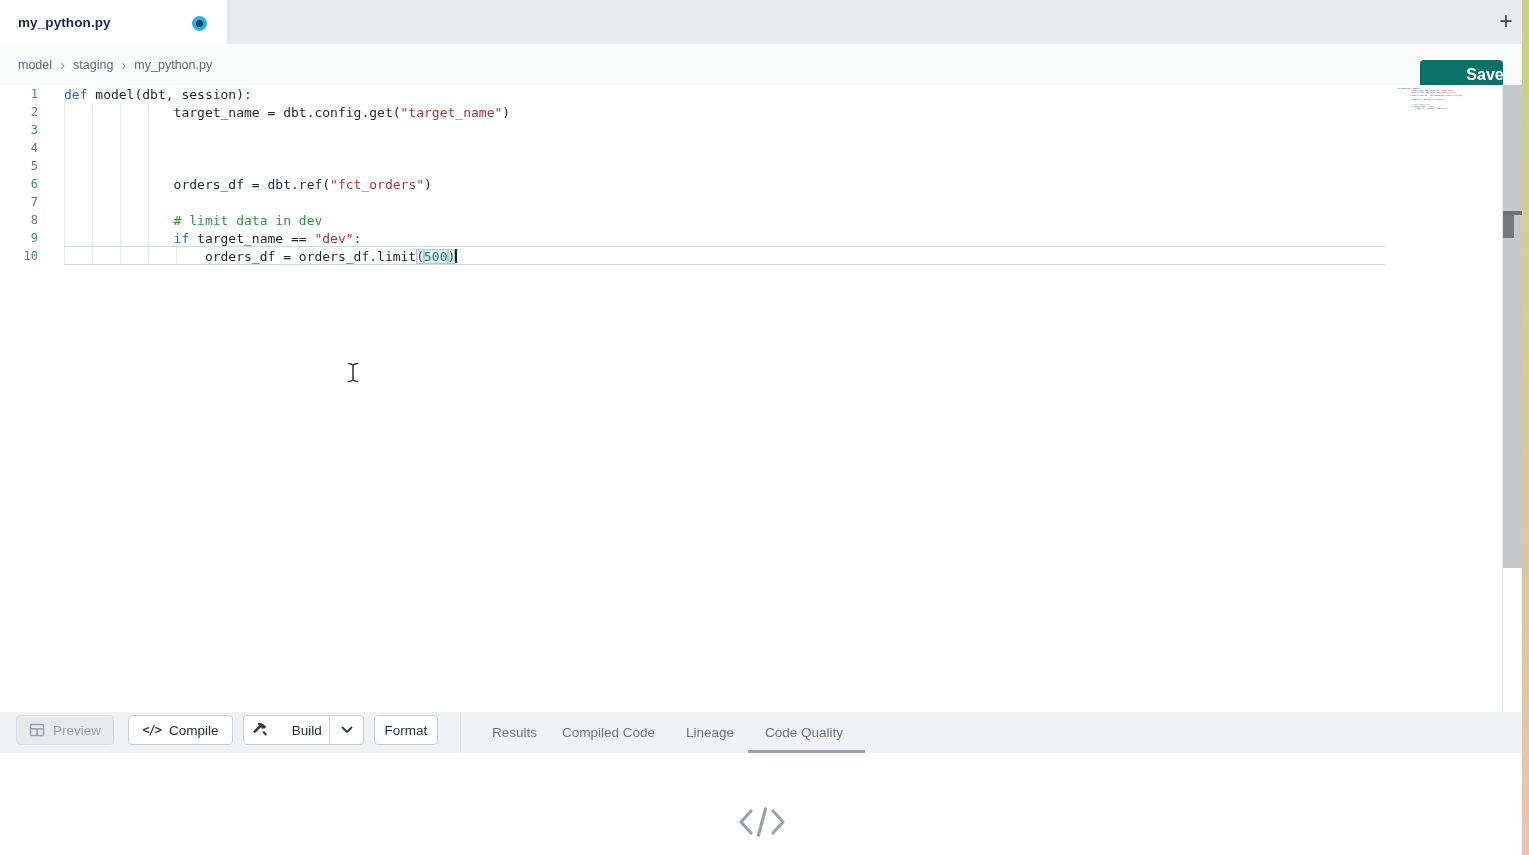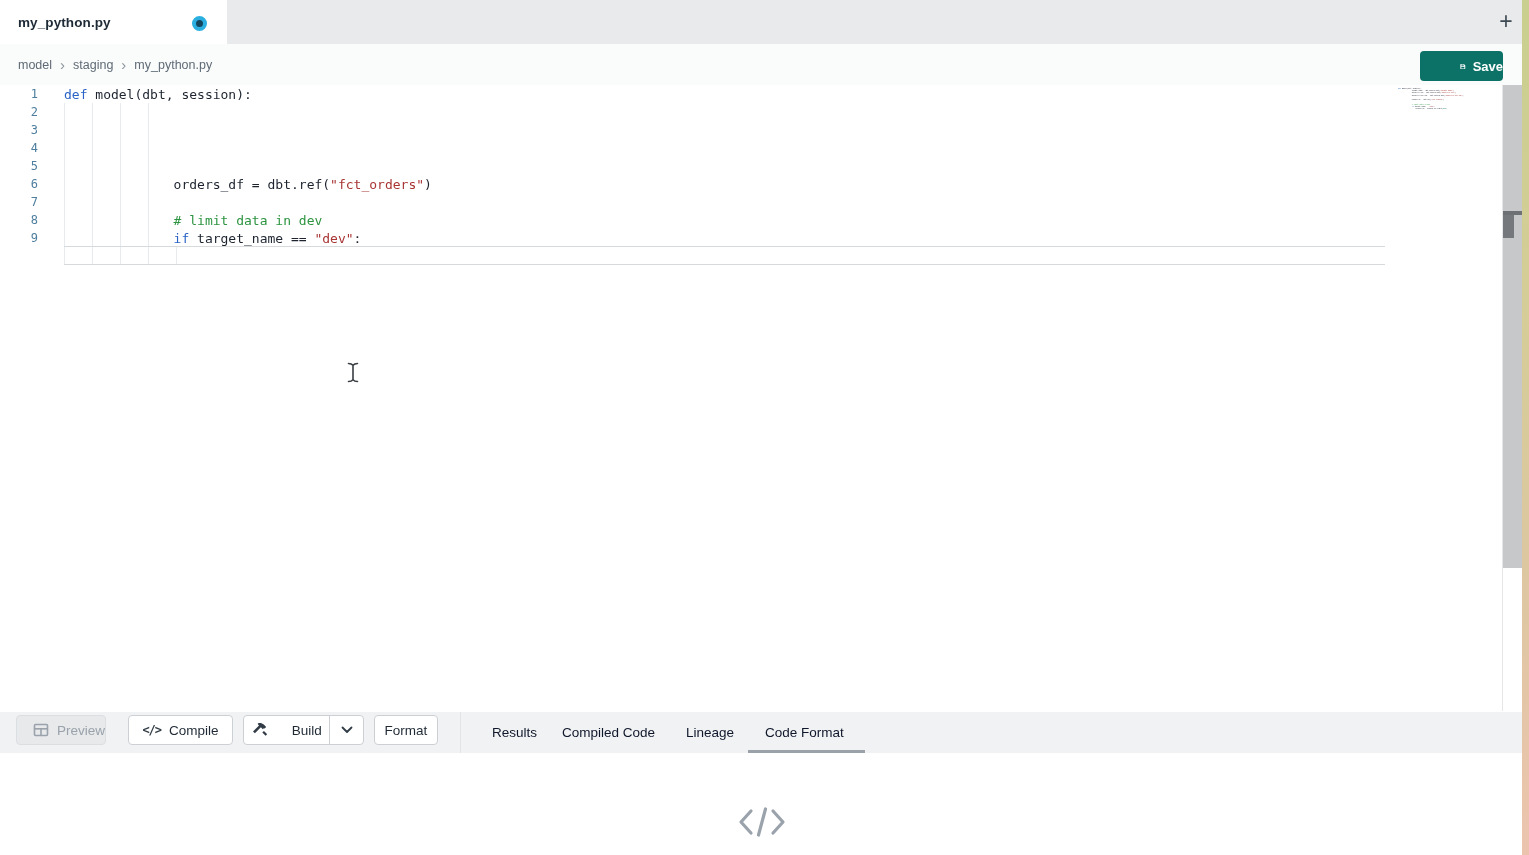--- a/index.html
+++ b/index.html
@@ -25,23 +25,23 @@
   }
   
   .crumbrow{
     position:absolute; left:0; top:44px; width:1522px; height:43px; background:#fafbfb;
     border-bottom:1px solid #ededef; display:flex; align-items:center; padding-left:18px;
     font-size:12.5px; color:#5f6b76;
   }
   .crumb{ cursor:pointer; }
   .crumb-sep{ margin:0 8px; color:#8b949c; font-size:15px; line-height:10px; }
   .save-btn{
-    position:absolute; left:1420px; top:51px; width:83px; height:30px; border-radius:4px;
+    position:absolute; left:1420px; top:60px; width:83px; height:30px; border-radius:4px;
     background:#0c7167; color:#fff; display:flex; align-items:center; justify-content:center;
-    gap:7px; font-size:13px; font-weight:bold; cursor:pointer;padding-left:40px;
+    gap:7px; font-size:16px; font-weight:bold; cursor:pointer;padding-left:40px;
   }
   
   .editor{ position:absolute; left:0; top:85px; width:1502px; height:626px; background:#fff; }
   .guide{ position:absolute; width:1px; background:#e8ebed; }
   .g1{ left:64px; top:18px; height:162px; }
   .g2{ left:92px; top:18px; height:162px; }
   .g3{ left:120px; top:18px; height:162px; }
   .g4{ left:148px; top:18px; height:162px; }
   .g5{ left:176px; top:162px; height:18px; }
   .active-line{
@@ -77,32 +77,32 @@
     position:absolute; left:1522px; top:0; width:7px; height:855px;
     background:linear-gradient(#c9cf8e 0%, #d5cd97 35%, #dcc7a0 65%, #ecc4ae 100%);
   }
   
   .toolbar{ position:absolute; left:0; top:712px; width:1522px; height:41px; background:#f1f2f4; }
   .btn{
     position:absolute; top:3px; height:30px; border-radius:4px; background:#fff;
     border:1px solid #ccd0d4; display:flex; align-items:center; justify-content:center;
     gap:8px; font-size:13.5px; color:#1f2a35; cursor:pointer;
   }
-  .btn-preview{ left:16px; width:90px; background:#e7e9eb; border-color:#dcdfe2; color:#9aa2ab; cursor:default;justify-content:flex-end; }
+  .btn-preview{ left:16px; width:98px; background:#e7e9eb; border-color:#dcdfe2; color:#9aa2ab; cursor:default; }
   .btn-compile{ left:128px; width:105px; }
   .build-group{
     position:absolute; left:243px; top:3px; height:30px; width:121px; border-radius:4px;
     background:#fff; border:1px solid #ccd0d4; display:flex; overflow:hidden;
   }
   .build-main{ width:86px; display:flex; align-items:center; justify-content:center; gap:24px; font-size:13.5px; cursor:pointer; }
   .build-caret{ width:34px; border-left:1px solid #ccd0d4; display:flex; align-items:center; justify-content:center; cursor:pointer; }
   .btn-format{ left:374px; width:64px; }
   .tb-divider{ position:absolute; left:460px; top:0; width:1px; height:41px; background:#e2e4e6; }
   .code-icon-sm{ font-family:"DejaVu Sans Mono", monospace; font-size:12px; font-weight:bold; color:#323c46; letter-spacing:-1px; }
-  .panel-tab{ position:absolute; top:0; height:41px; display:flex; align-items:center; font-size:13.5px; color:#0f172a; cursor:pointer; }
+  .panel-tab{ position:absolute; top:0; height:41px; display:flex; align-items:center; font-size:13.5px; color:#737373; cursor:pointer; }
   .t-results{ left:492px; } .t-compiled{ left:562px; } .t-lineage{ left:686px; } .t-quality{ left:765px; }
   .tab-underline{ position:absolute; left:748px; top:750px; width:117px; height:4px; background:#9aa1a8; }
   
   .bottom-panel{ position:absolute; left:0; top:753px; width:1522px; height:102px; background:#fff; }
   .big-code-icon{ position:absolute; left:736px; top:804px; }
   
   .mouse-ibeam{ position:absolute; left:346px; top:362px; pointer-events:none; }
 </style>
 </head>
 <body>
@@ -140,20 +140,21 @@
     <div class="guide g5"></div>
     <div class="active-line"></div>
 
     <div class="codelines" id="codelines">
       <div class="ln">
         <span class="gut">1</span>
         <span class="ctext"><span class="kw">def</span><span> model(dbt, session):</span></span>
       </div>
       <div class="ln">
         <span class="gut">2</span>
+        <span class="ctext"><span>              target_name = dbt.config.get(</span><span class="st">"target_name"</span><span>)</span></span>
       </div>
       <div class="ln">
         <span class="gut">3</span>
       </div>
       <div class="ln">
         <span class="gut">4</span>
       </div>
       <div class="ln">
         <span class="gut">5</span>
         <span class="ctext"></span>
@@ -166,20 +167,24 @@
         <span class="gut">7</span>
         <span class="ctext"></span>
       </div>
       <div class="ln">
         <span class="gut">8</span>
         <span class="ctext"><span>              </span><span class="cm"># limit data in dev</span></span>
       </div>
       <div class="ln">
         <span class="gut">9</span>
         <span class="ctext"><span>              </span><span class="kw">if</span><span> target_name == </span><span class="st">"dev"</span><span>:</span></span>
+      </div>
+      <div class="ln">
+        <span class="gut">10</span>
+        <span class="ctext"><span>                  orders_df = orders_df.limit</span><span class="br bm">(</span><span class="nm bm">500</span><span class="br bm">)</span><span class="caret"></span></span>
       </div>
     </div>
   </div>
 
   <div class="minimap">
     <div class="mini-inner" id="minimap-inner">
         <div class="codelines">
       <div class="ln">
 
         <span class="ctext"><span class="kw">def</span><span> model(dbt, session):</span></span>
@@ -266,21 +271,21 @@
 
     <div class="btn btn-format">
       <span>Format</span>
     </div>
 
     <div class="tb-divider"></div>
 
     <div class="panel-tab t-results">Results</div>
     <div class="panel-tab t-compiled">Compiled Code</div>
     <div class="panel-tab t-lineage">Lineage</div>
-    <div class="panel-tab t-quality">Code Format</div>
+    <div class="panel-tab t-quality">Code Quality</div>
   </div>
   <div class="tab-underline"></div>
 
   <div class="bottom-panel"></div>
   <svg class="big-code-icon" width="52" height="36" viewBox="0 0 52 36">
     <polyline points="15,7 5,18 15,29" fill="none" stroke="#9aa2ab" stroke-width="3.2" stroke-linecap="round" stroke-linejoin="round"></polyline>
     <line x1="22.5" y1="31" x2="29.5" y2="5" stroke="#9aa2ab" stroke-width="3.2" stroke-linecap="round"></line>
     <polyline points="37,7 47,18 37,29" fill="none" stroke="#9aa2ab" stroke-width="3.2" stroke-linecap="round" stroke-linejoin="round"></polyline>
   </svg>
 

